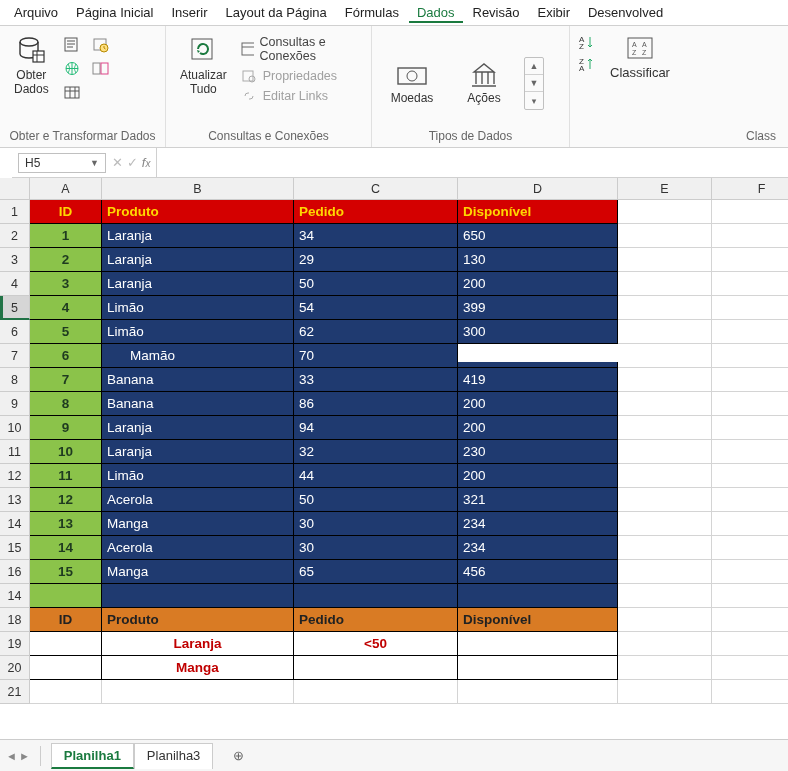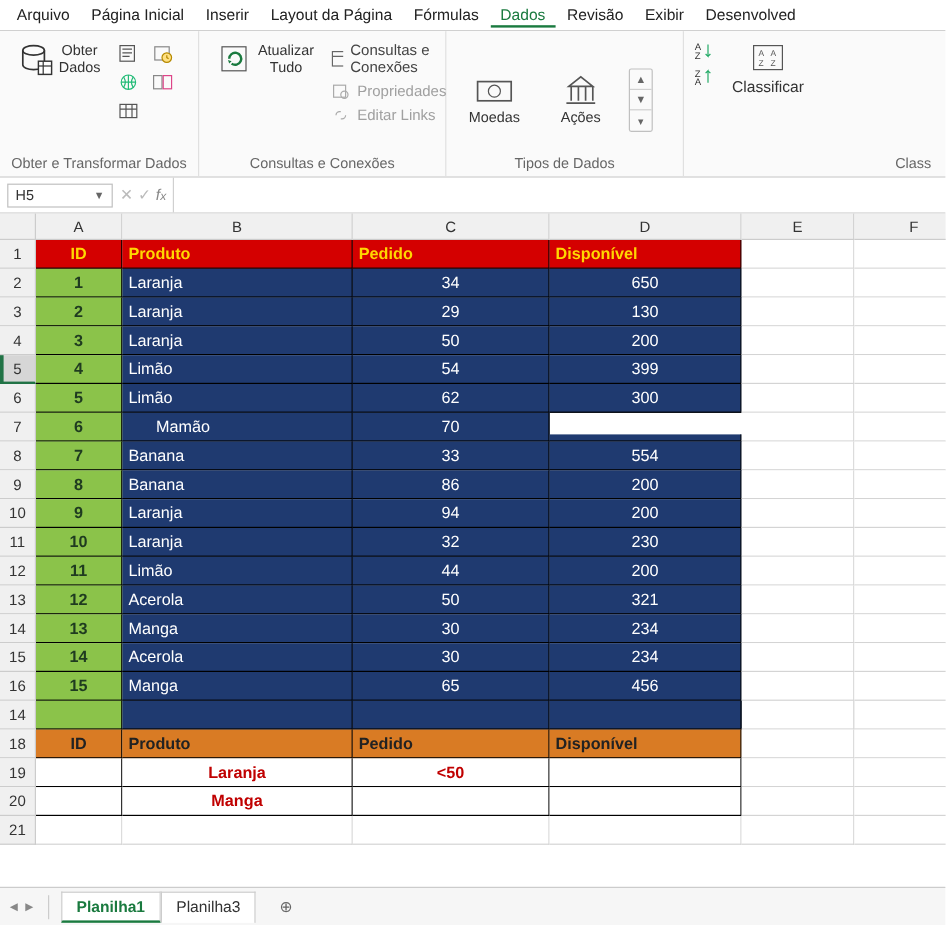--- a/index.html
+++ b/index.html
@@ -8,40 +8,40 @@
   
   .menubar { display: flex; border-bottom: 1px solid #d0d0d0; background: #fff; height: 26px; align-items: center; padding: 0 6px; gap: 2px; }
   .menubar-item { padding: 3px 8px; color: #222; cursor: pointer; }
   .menubar-item.active { color: #1a7a3f; border-bottom: 2px solid #1a7a3f; padding-bottom: 1px; }
 
   
   .ribbon { display: flex; background: #fafafa; height: 122px; border-bottom: 1px solid #d0d0d0; }
   .ribbon-group { border-right: 1px solid #e0e0e0; padding: 4px 8px 2px 8px; display: flex; flex-direction: column; }
   .ribbon-group-body { flex: 1; display: flex; align-items: flex-start; gap: 6px; }
   .ribbon-group-label { text-align: center; font-size: 12px; color: #666; padding: 2px 0; }
-  .big-btn { display: flex; align-items: center; gap: 3px; padding: 4px 6px; cursor: pointer; }
+  .big-btn { display: flex; flex-direction: column; align-items: center; gap: 3px; padding: 4px 6px; cursor: pointer; }
   .big-btn .icon-slot { width: 32px; height: 32px; display: flex; align-items: center; justify-content: center; }
   .big-btn .label { font-size: 12px; text-align: center; line-height: 1.15; }
   .mini-stack { display: flex; flex-direction: column; gap: 4px; padding-top: 4px; }
   .mini { width: 22px; height: 20px; display: flex; align-items: center; justify-content: center; cursor: pointer; }
   .cmdlist { display: flex; flex-direction: column; gap: 4px; padding-top: 4px; }
   .cmdlist-item { display: flex; align-items: center; gap: 6px; color: #444; font-size: 12.5px; padding: 1px 2px; cursor: pointer; }
   .cmdlist-item.disabled { color: #a0a0a0; }
   .tipos-body { display: flex; align-items: center; gap: 8px; padding-top: 6px; }
   .t-btn { display: flex; flex-direction: column; align-items: center; width: 64px; gap: 3px; cursor: pointer; }
   .t-btn .label { font-size: 12px; }
   .nav-box { display: flex; flex-direction: column; border: 1px solid #c0c0c0; border-radius: 2px; }
   .nav-box .nav { width: 18px; height: 17px; border-bottom: 1px solid #d0d0d0; display:flex; align-items:center; justify-content:center; font-size:9px; color:#666; cursor:pointer;}
   .nav-box .nav:last-child{border-bottom:none;}
   .sort-stack { display:flex; flex-direction:column; gap:6px; padding-top:4px; }
   .sort-item { display:flex; align-items:center; gap:4px; font-size:12px; cursor:pointer; }
   .class-btn { display:flex; flex-direction:column; align-items:center; gap:3px; cursor:pointer; padding-top:4px; }
 
   
-  .formula-row { display:flex; align-items:center; height: 30px; border-bottom: 1px solid #d0d0d0; }
+  .formula-row { display:flex; align-items:center; height: 30px; border-bottom: 1px solid #d0d0d0; margin-left: 12px; }
   .namebox { width: 88px; border: 1px solid #c0c0c0; margin: 3px 0 3px 6px; padding: 2px 6px; font-size: 12px; display:flex; align-items:center; justify-content:space-between; }
   .namebox .dd { font-size: 9px; color: #666; }
   .fx-icons { display:flex; gap:4px; padding: 0 6px; align-items:center; color:#888; }
   .fx-icons span { cursor:pointer; }
   .fx-bar { flex:1; border-left: 1px solid #d0d0d0; height:100%; padding: 4px 6px; font-size:12px; }
 
   
   .sheet { position: relative; }
   .corner { position:absolute; left:0; top:0; width:30px; height:22px; background:#f0f0f0; border-right:1px solid #ccc; border-bottom:1px solid #ccc; }
   .col-headers { position:absolute; left:30px; top:0; display:flex; height:22px; }
@@ -49,21 +49,21 @@
   .row-headers { position:absolute; left:0; top:22px; width:30px; }
   .row-h { background:#f0f0f0; border-right:1px solid #ccc; border-bottom:1px solid #ccc; text-align:center; font-size:12.5px; color:#333; height:24px; line-height:24px; }
   .row-h.sel { background:#d6d6d6; border-bottom:2px solid #217346; }
   .row-h.sel::before { content:""; position:absolute; left:0; width:3px; background:#217346; height:24px;}
   .cells { position:absolute; left:30px; top:22px; }
   .crow { display:flex; height:24px; }
   .cc { border-right:1px solid #d4d4d4; border-bottom:1px solid #d4d4d4; padding: 0 5px; line-height:23px; font-size:13.5px; overflow:hidden; white-space:nowrap; }
   .hdr-row .cc { font-weight:700; color:#ffd700; background:#d40000; border-color:#000; }
   .id-col { background:#8bc34a; color:#1f3b20; font-weight:700; text-align:center; border-color:#000; }
   .data-cell { background:#1f3a70; color:#fff; border-color:#000; }
-  .data-cell.rnum { text-align:center; }
+  .data-cell.rnum { text-align:left; }
   .blank-data { background:#1f3a70; border-color:#000; }
   .crit-hdr .cc { background:#d97b24; color:#222; font-weight:700; border-color:#000; }
   .crit-row .cc { border-color:#000; background:#fff; }
   .crit-row .ctext { color:#c00000; font-weight:700; text-align:center; }
   .plain .cc { background:#fff; }
 
   
   .tabbar { position:absolute; bottom:0; left:0; right:0; height:32px; border-top:1px solid #ccc; display:flex; align-items:center; background:#f6f6f6; padding-left:6px; gap:4px; }
   .tab-nav { display:flex; gap:2px; color:#888; padding-right:6px; }
   .tab-nav span { cursor:pointer; font-size:11px; }
@@ -345,21 +345,21 @@
         <div class="cc data-cell" style="width: 192px; padding-left: 28px;">Mamão</div>
         <div class="cc data-cell rnum" style="width: 164px;">70</div>
         <div class="cc data-cell rnum" style="width: 160px; margin-top: 18px;">455</div>
         <div class="cc " style="width: 94px; background: rgb(255, 255, 255);"></div>
         <div class="cc " style="width: 100px; background: rgb(255, 255, 255);"></div>
       </div>
       <div class="crow ">
         <div class="cc id-col" style="width: 72px;">7</div>
         <div class="cc data-cell" style="width: 192px;">Banana</div>
         <div class="cc data-cell rnum" style="width: 164px;">33</div>
-        <div class="cc data-cell rnum" style="width: 160px;">554</div>
+        <div class="cc data-cell rnum" style="width: 160px;">419</div>
         <div class="cc " style="width: 94px; background: rgb(255, 255, 255);"></div>
         <div class="cc " style="width: 100px; background: rgb(255, 255, 255);"></div>
       </div>
       <div class="crow ">
         <div class="cc id-col" style="width: 72px;">8</div>
         <div class="cc data-cell" style="width: 192px;">Banana</div>
         <div class="cc data-cell rnum" style="width: 164px;">86</div>
         <div class="cc data-cell rnum" style="width: 160px;">200</div>
         <div class="cc " style="width: 94px; background: rgb(255, 255, 255);"></div>
         <div class="cc " style="width: 100px; background: rgb(255, 255, 255);"></div>

